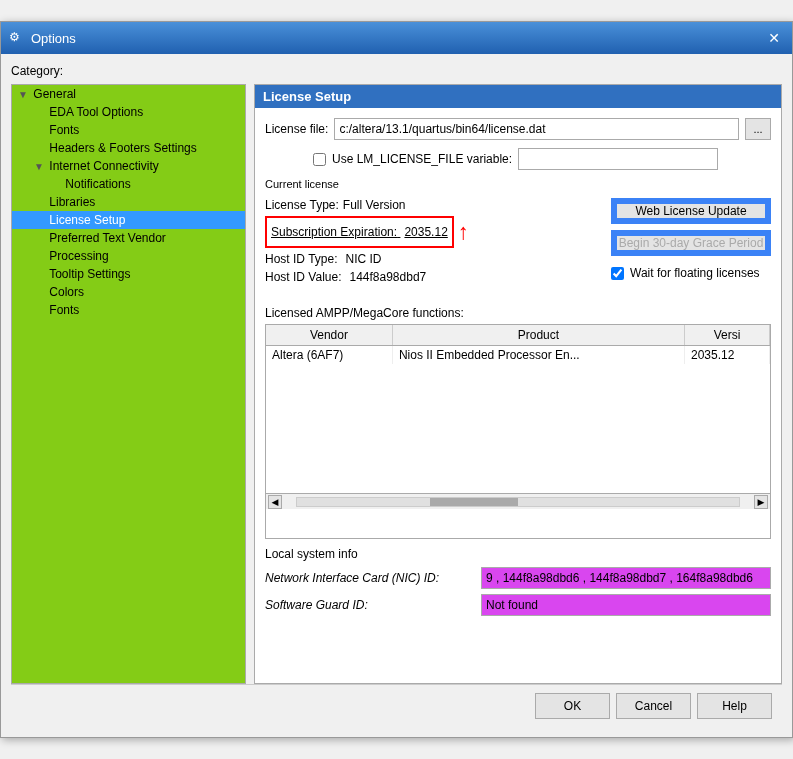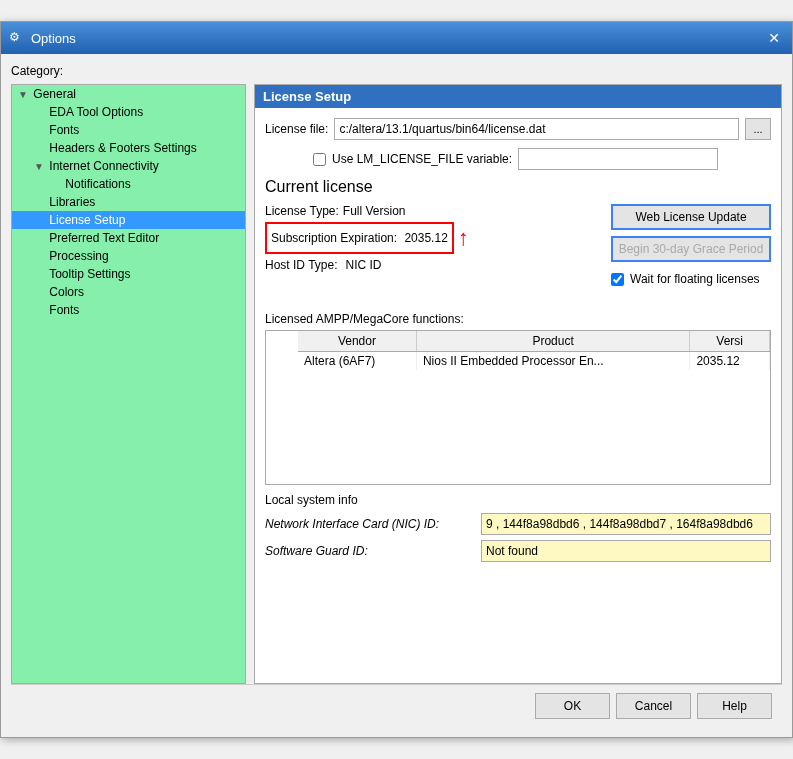--- a/index.html
+++ b/index.html
@@ -63,21 +63,21 @@
     }
     .main-content {
       display: flex;
       gap: 8px;
     }
     
     .sidebar {
       width: 235px;
       min-width: 235px;
       border: 1px solid #aaa;
-      background: #86efac;
+      background: #84cc16;
       overflow-y: auto;
       height: 600px;
     }
     .tree-item {
       padding: 2px 4px;
       cursor: pointer;
       white-space: nowrap;
       color: #000;
     }
     .tree-item.selected {
@@ -153,26 +153,26 @@
       margin-bottom: 8px;
       padding-left: 48px;
     }
     .checkbox-row input[type="checkbox"] {
       width: 13px;
       height: 13px;
     }
     .section-label {
       color: #000;
       margin-bottom: 6px;
-      font-size: 16px;
+      font-size: 11px;
     }
     .btn-action {
       width: 160px;
       height: 26px;
-      border: 2px solid #3b82f6;
+      border: 6px solid #3b82f6;
       background: #e4e4e4;
       cursor: pointer;
       font-size: 12px;
     }
     .btn-action:disabled {
       color: #aaa;
       cursor: default;
     }
     .check-row {
       display: flex;
@@ -257,21 +257,21 @@
       font-size: 12px;
       color: #000;
       font-style: italic;
     }
     .info-row-value {
       flex: 1;
       height: 22px;
       border: 1px solid #aaa;
       padding: 2px 4px;
       font-size: 12px;
-      background: #fef9c3;
+      background: #d946ef;
     }
     
     .bottom-bar {
       display: flex;
       justify-content: flex-end;
       gap: 6px;
       padding: 8px 10px;
       border-top: 1px solid #ccc;
     }
     .btn-bottom {
@@ -292,32 +292,32 @@
       white-space: nowrap;
       color: #000;
     }
     .info-val {
       color: #000;
     }
     .highlighted-box {
       display: inline-block;
       border: 2px solid red;
       padding: 7px 4px;
+      text-decoration: underline;
     }
     .licensed-functions-label {
       font-size: 12px;
       color: #000;
       margin-bottom: 4px;
     }
     .table-wrapper {
       border: 1px solid #aaa;
-      height: 155px;
+      height: 215px;
       overflow: hidden;
       position: relative;
-      padding-left: 32px;
     }
     .table-area {
       overflow-y: hidden;
       height: 168px;
     }
   </style>
 </head>
 <body>
 
 <div class="window">
@@ -364,21 +364,21 @@
         <div class="tree-item level-1">
           <span class="tree-expander"> </span>
           <span>Libraries</span>
         </div>
         <div class="tree-item level-1 selected">
           <span class="tree-expander"> </span>
           <span>License Setup</span>
         </div>
         <div class="tree-item level-1">
           <span class="tree-expander"> </span>
-          <span>Preferred Text Editor</span>
+          <span>Preferred Text Vendor</span>
         </div>
         <div class="tree-item level-1">
           <span class="tree-expander"> </span>
           <span>Processing</span>
         </div>
         <div class="tree-item level-1">
           <span class="tree-expander"> </span>
           <span>Tooltip Settings</span>
         </div>
         <div class="tree-item level-1">
@@ -424,20 +424,24 @@
                     <span class="info-val" style="margin-left:4px;">2035.12</span>
                   </span>
                   <span style="color:red; font-size:22px; margin-left:4px; line-height:1;">↑</span>
                 </div>
 
                 <div class="info-pair">
                   <span class="info-key">Host ID Type:</span>
                   <span class="info-val" style="margin-left:4px;">NIC ID</span>
                 </div>
 
+                <div class="info-pair">
+                  <span class="info-key">Host ID Value:</span>
+                  <span class="info-val" style="margin-left:4px;">144f8a98dbd7</span>
+                </div>
               </div>
 
               <div style="display:flex; flex-direction:column; gap:6px; padding-top:2px;">
                 <button class="btn-action">Web License Update</button>
                 <button class="btn-action" disabled="" style="color:#aaa;">Begin 30-day Grace Period</button>
                 <div class="check-row">
                   <input type="checkbox" checked="" style="">
                   <span>Wait for floating licenses</span>
                 </div>
               </div>

